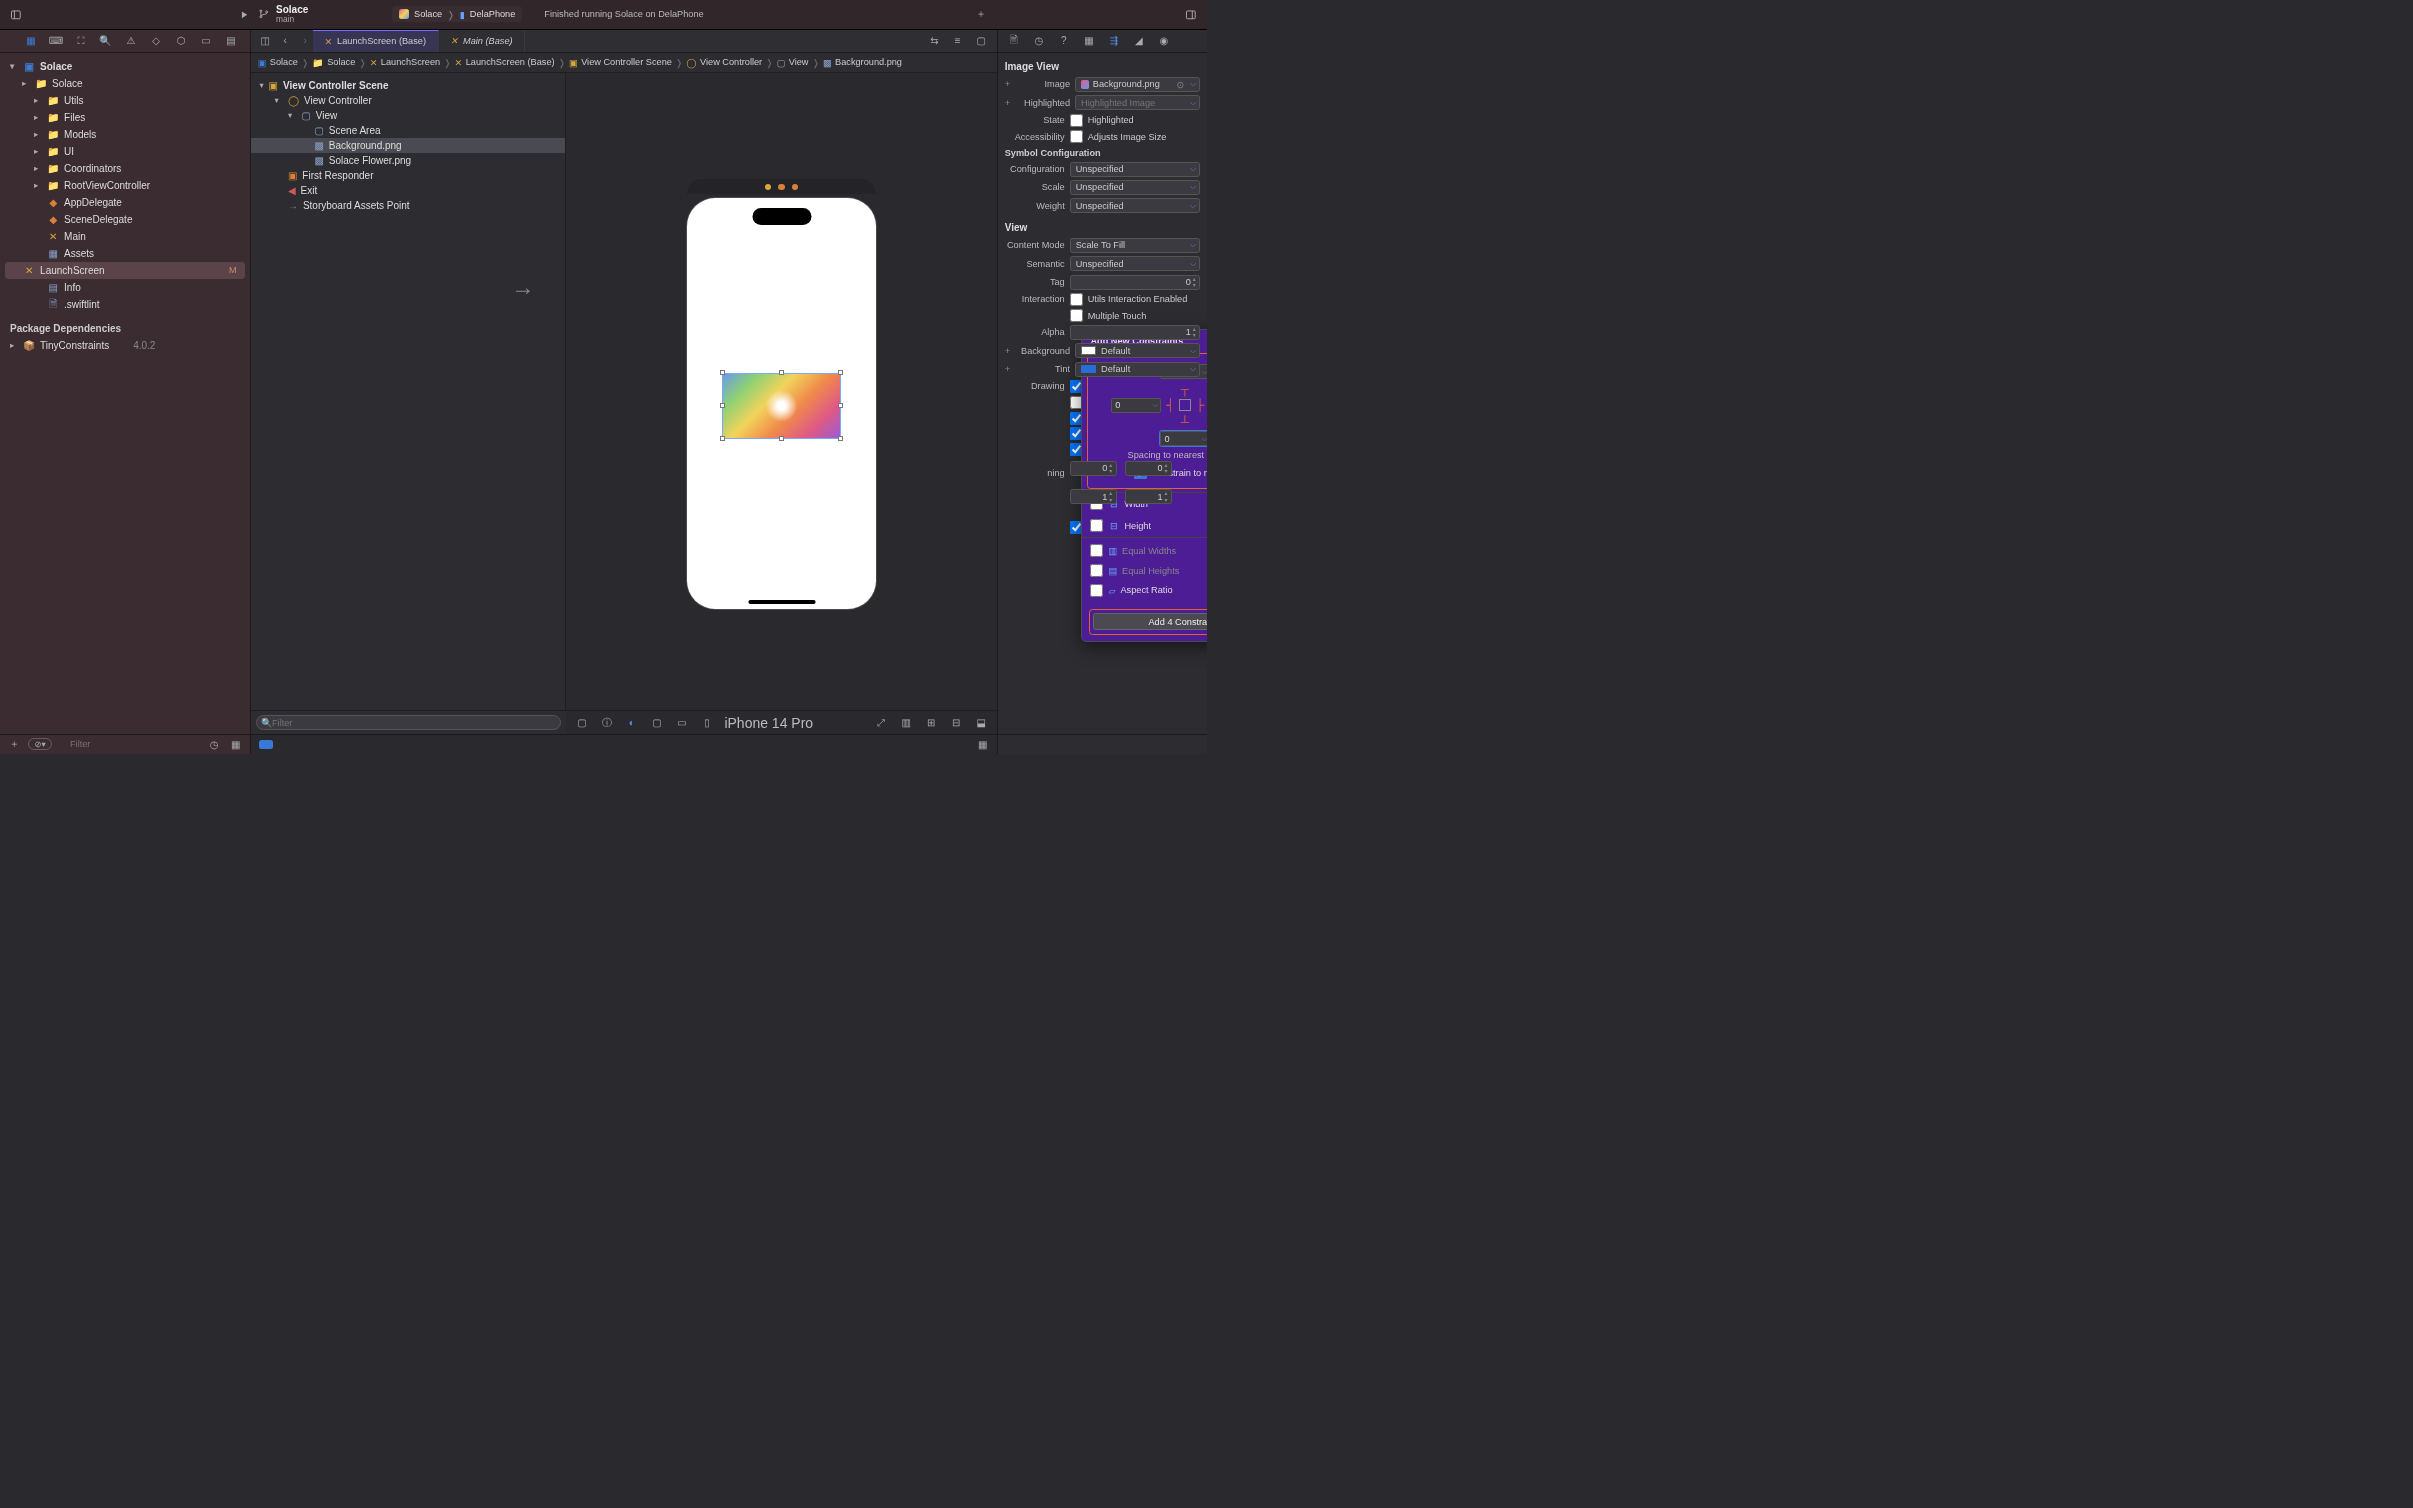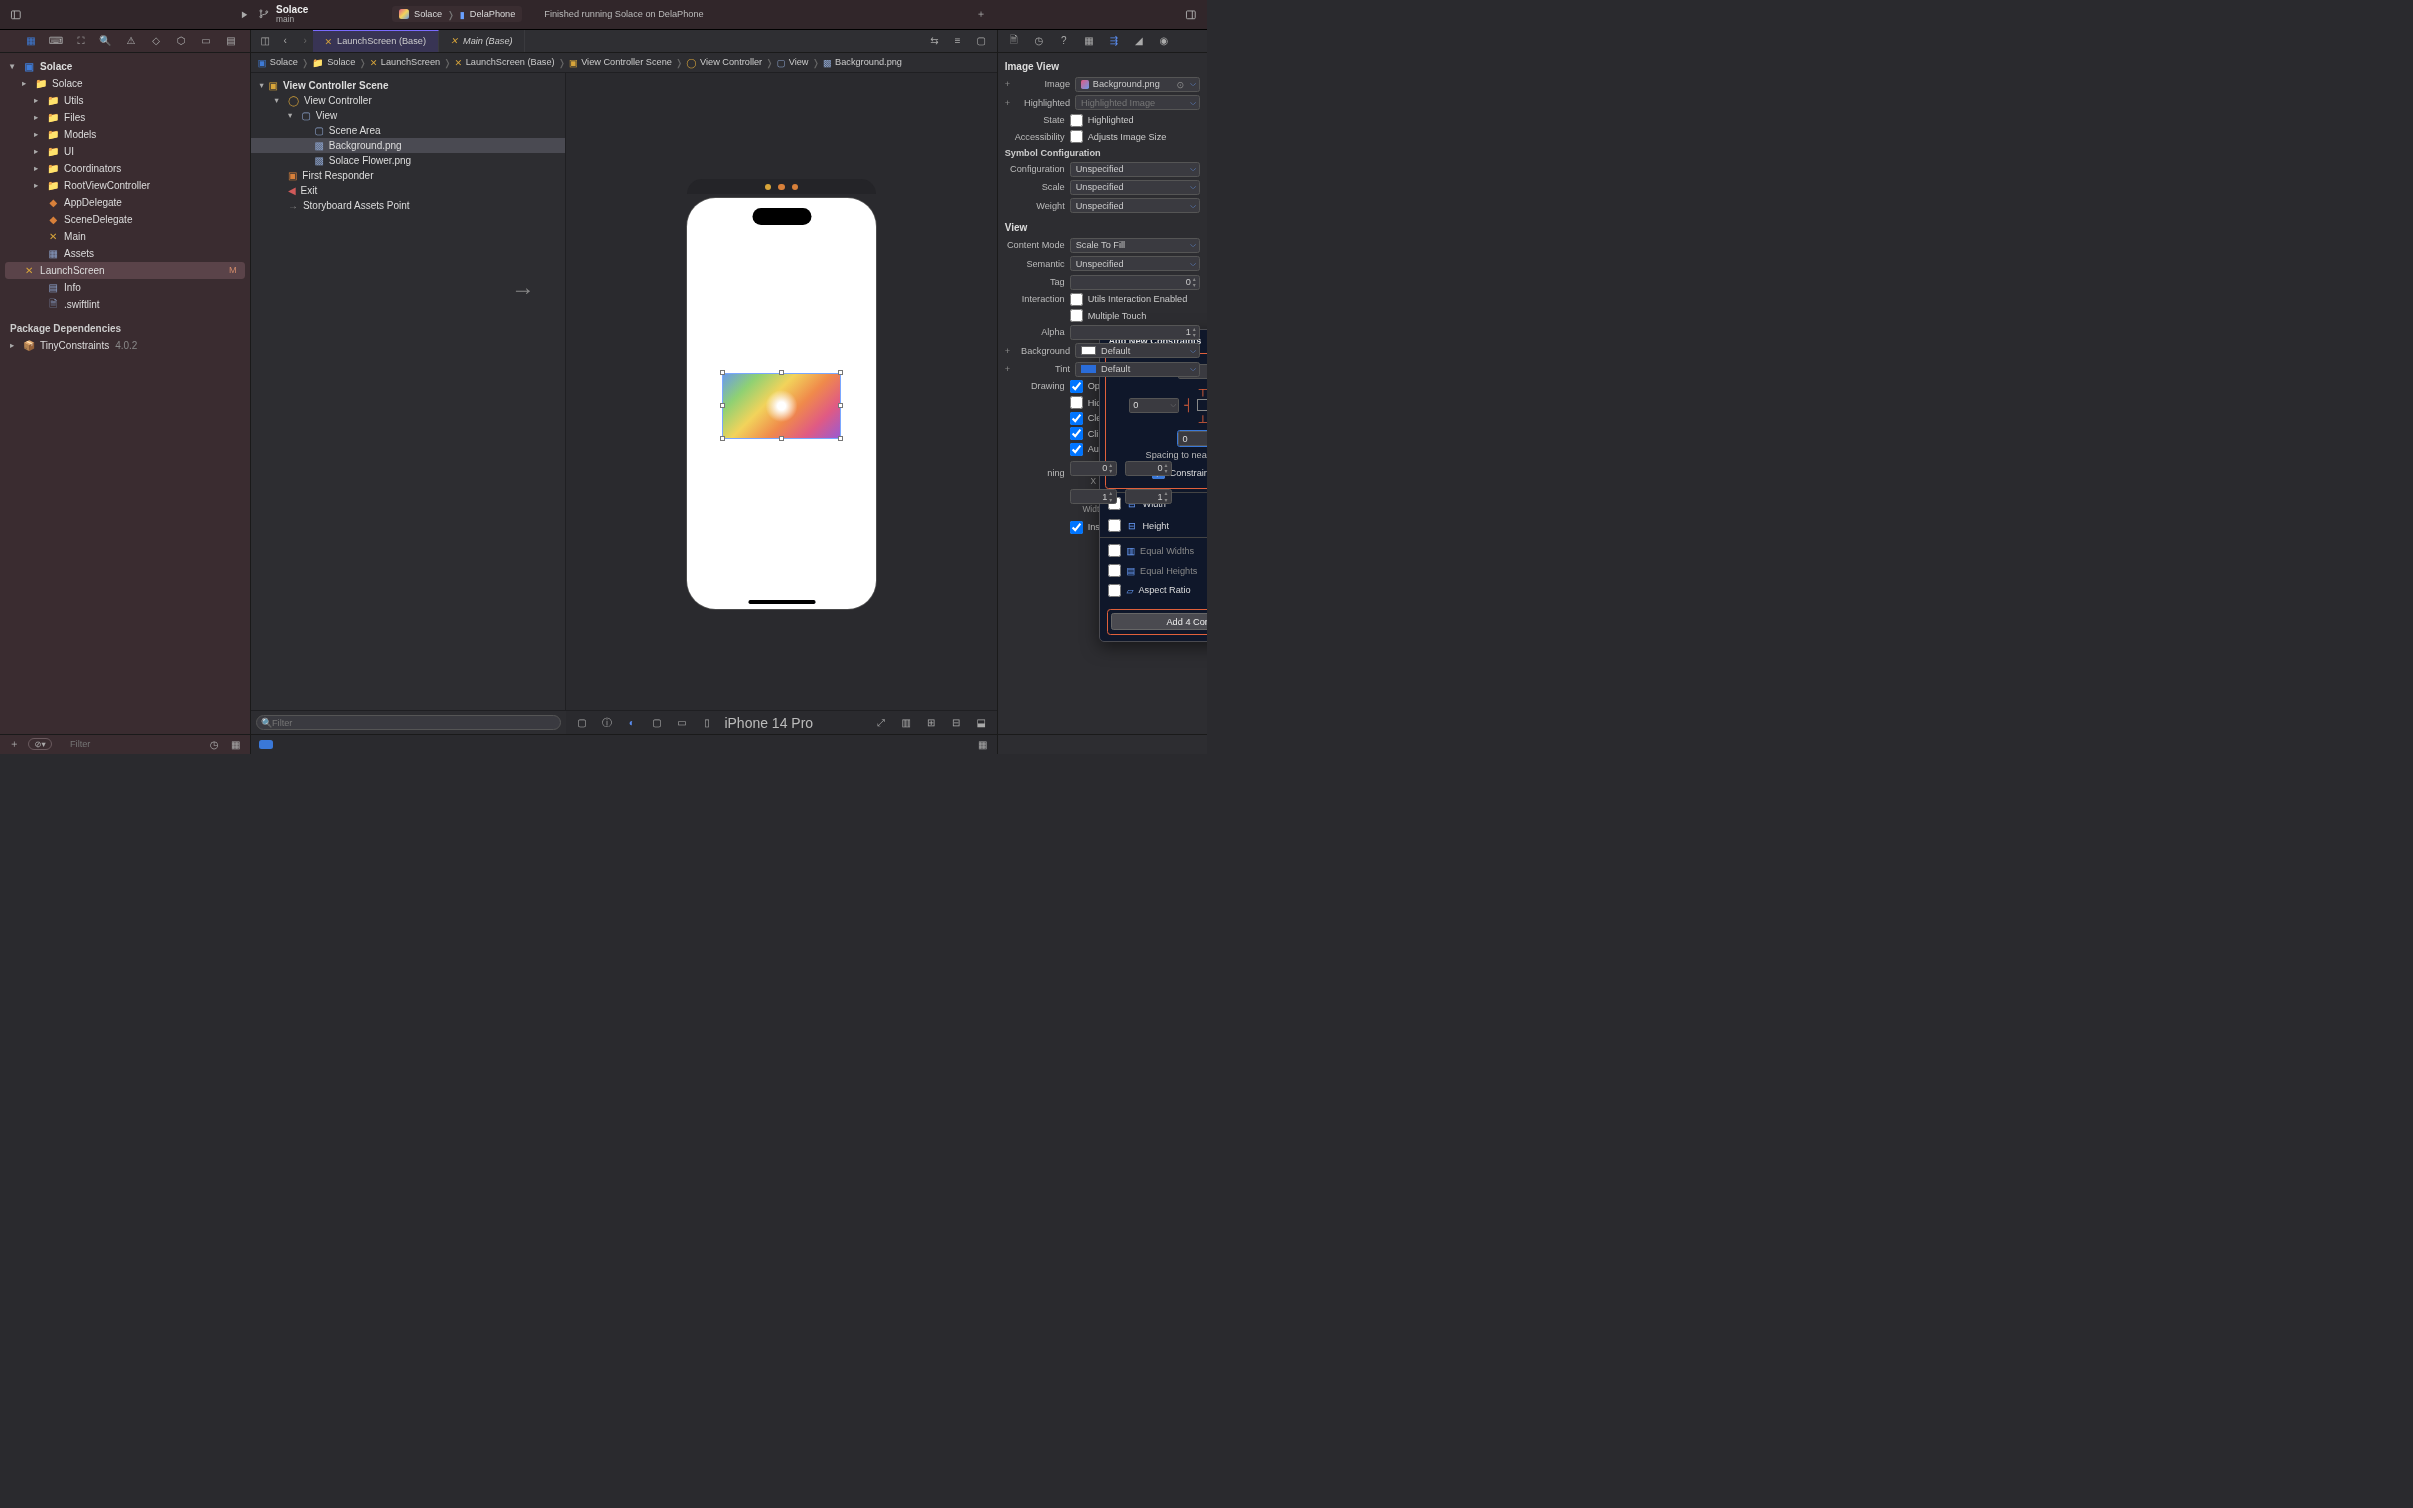--- a/index.html
+++ b/index.html
@@ -63,21 +63,21 @@
 .sel-image { position: absolute; top: 176px; left: 36px; width: 117px; height: 64px; background: linear-gradient(135deg,#6a9be8,#8fd173,#f2d35b,#f08a4b,#e05a84,#9a5bd2); outline: 0.8px solid #7aa7ff; }
 .sel-image::after { content:""; position:absolute; inset:0; background: radial-gradient(circle at center, #fff 6%, transparent 24%); }
 .handle { position:absolute; width:5px; height:5px; background:#fff; border:0.8px solid #777; }
 .h-tl{top:-3.4px;left:-3.4px;} .h-tr{top:-3.4px;right:-3.4px;} .h-bl{bottom:-3.4px;left:-3.4px;} .h-br{bottom:-3.4px;right:-3.4px;}
 .h-tc{top:-3.4px;left:calc(50% - 2.5px);} .h-bc{bottom:-3.4px;left:calc(50% - 2.5px);} .h-lc{top:calc(50% - 2.5px);left:-3.4px;} .h-rc{top:calc(50% - 2.5px);right:-3.4px;}
 .entry-arrow { position:absolute; left: -55px; top: 201px; color:#888; font-size: 23.5px; }
 .home-ind { position:absolute; bottom:5px; left:50%; transform:translateX(-50%); width:67px; height:3.4px; background:#000; border-radius:1.7px; }
 .top-cap { position:absolute; top:-18.4px; left:0; right:0; height:15px; background:#242428; border-radius: 15px 15px 0 0; display:flex; align-items:center; justify-content:center; }
 
 
-.popover { position: absolute; left: 533px; top: 256px; width: 208px; background: #0f172a; border: 0.8px solid #4a4a50; border-radius: 5px; box-shadow: 0 5px 17px rgba(0,0,0,.5); font-size: 9.2px; color: #ddd; }
+.popover { position: absolute; left: 515px; top: 256px; width: 208px; background: #4c1d95; border: 0.8px solid #4a4a50; border-radius: 5px; box-shadow: 0 5px 17px rgba(0,0,0,.5); font-size: 9.2px; color: #ddd; }
 .popover .hdr { padding: 6.7px 8.4px 3.4px; font-weight: 600; }
 .popover .hl-box { margin: 3.4px 5px; border: 1.7px solid #e0603b; border-radius: 3.4px; padding: 6.7px 5px 5px; }
 .popover .spacer-row { display: flex; align-items: center; justify-content: center; gap: 5px; margin: 3.4px 0; }
 .popover .numfld { width: 50px; height: 15px; background: #3a3a40; border: 0.8px solid #555; color: #ddd; font-size: 9.2px; padding: 0 3.4px; border-radius: 1.7px; display:flex; align-items:center; position:relative; }
 .popover .numfld.focus { outline: 1.7px solid #3a78d8; }
 .popover .numfld .dd { position:absolute; right:1.7px; color:#888; font-size:7.5px; }
 .popover .i-beam { color: #e0603b; font-size: 11.7px; line-height: 1; }
 .popover .center-square { width: 11.7px; height: 11.7px; border: 0.8px solid #888; }
 .popover .caption { text-align: center; color: #bbb; margin-top: 3.4px; }
 .popover .chk-row { display: flex; align-items: center; gap: 5px; padding: 3.4px 8.4px; }
@@ -305,21 +305,21 @@
           <span class="disclosure"></span>
           <span class="ficon" style="color:#8aa0c8;">🗎</span>
           <span>.swiftlint</span>
         </div>
       </div>
     <div class="pkg-header">Package Dependencies</div>
     <div class="tree-row" style="padding-left:10px;">
       <span class="disclosure">▸</span>
       <span class="ficon" style="color:#c8954a;">📦</span>
       <span>TinyConstraints</span>
-      <span style="color:#888; margin-left:1px;">4.0.2</span>
+      <span style="color:#888; margin-left:19px;">4.0.2</span>
     </div>
   </div>
 
   <div class="center">
     <div class="breadcrumb" id="breadcrumb">
         <span style="color: rgb(62, 123, 214);">▣</span>
         <span> Solace</span>
         <span class="sep">❭</span>
         <span style="color: rgb(138, 160, 200);">📁</span>
         <span> Solace</span>

